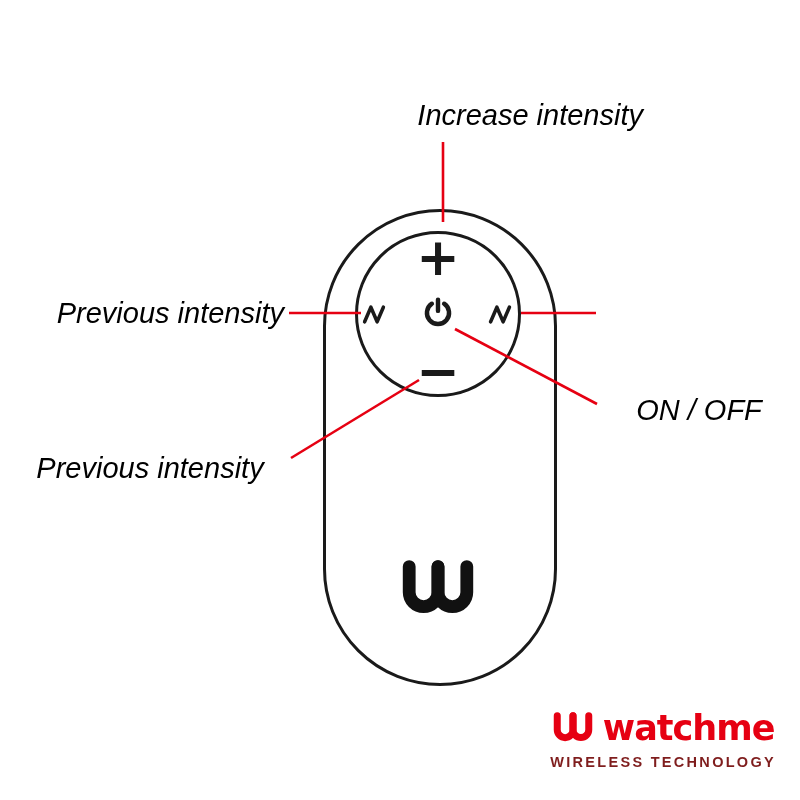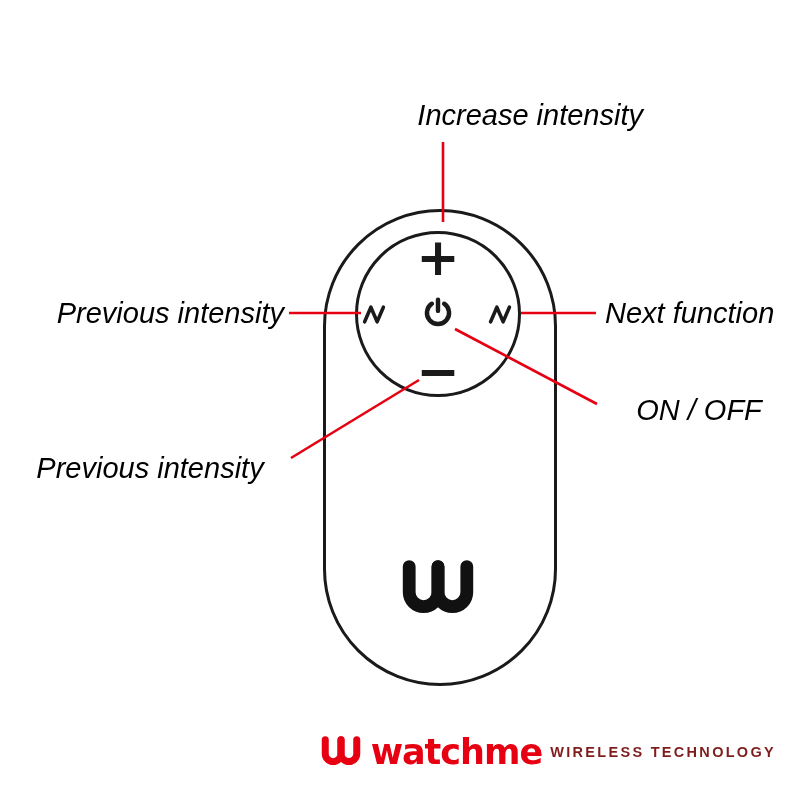--- a/index.html
+++ b/index.html
@@ -28,21 +28,21 @@
   
   .label{
     position:absolute;font-style:italic;font-size:29px;color:#000;
     line-height:30px;z-index:4;white-space:nowrap;
   }
   
   .overlay{position:absolute;left:0;top:0;z-index:3;pointer-events:none;}
   
   .brand-block{
     position:absolute;right:24px;bottom:30px;z-index:4;
-    display:flex;flex-direction:row;align-items:center;gap:8px;
+    display:flex;flex-direction:column;align-items:center;gap:8px;
   }
   .brand-row{display:flex;align-items:center;gap:9px;}
   .brand-wordmark{
     font-family:"DejaVu Sans", sans-serif;font-weight:700;font-size:35px;
     color:#e60012;letter-spacing:-1px;line-height:1;
   }
   .brand-tagline{
     font-size:14.5px;letter-spacing:2.3px;color:#7f1d1d;font-weight:600;
     font-family:"Liberation Sans", sans-serif;white-space:nowrap;
   }
@@ -86,21 +86,20 @@
     <svg width="78" height="64" viewBox="0 0 72 60" fill="none" stroke="#111111" stroke-width="12" stroke-linecap="round" stroke-linejoin="round">
       <path d="M9,9 V33 A13.5,13.5 0 0 0 36,33 V9"></path>
       <path d="M36,9 V33 A13.5,13.5 0 0 0 63,33 V9"></path>
     </svg>
   </div>
 
   <div class="label" style="left:243px;top:100px;width:400px;text-align:right;">Increase intensity</div>
 
   <div class="label" style="left:20px;top:298px;width:264px;text-align:right;">Previous intensity</div>
 
-  <div class="label" style="left:605px;top:298px;width:190px;text-align:left;">Next function</div>
 
   <div class="label" style="left:604px;top:395px;width:190px;text-align:center;">ON / OFF</div>
 
   <div class="label" style="left:0px;top:453px;width:300px;text-align:center;">Previous intensity</div>
 
   <svg class="overlay" width="800" height="800" viewBox="0 0 800 800">
     <g stroke="#e60012" stroke-width="2.6">
       <line x1="443" y1="142" x2="443" y2="222"></line>
       <line x1="289" y1="313" x2="361" y2="313"></line>
       <line x1="521" y1="313" x2="596" y2="313"></line>

